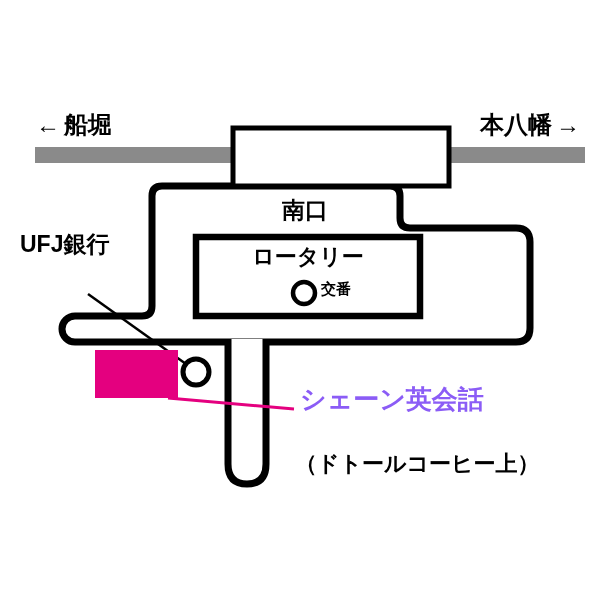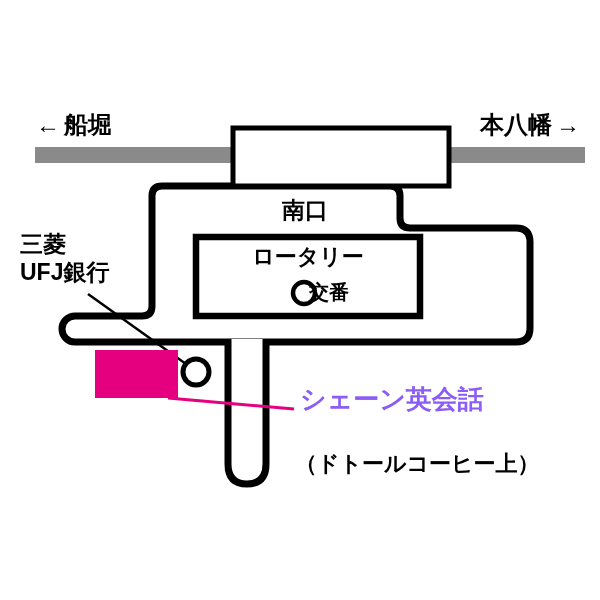--- a/index.html
+++ b/index.html
@@ -16,21 +16,21 @@
   .dir-west .arr { margin-right:4px; }
   .dir-east .arr { margin-left:4px; }
 
   .station-name {
     left:233px; top:128px; width:216px; height:58px;
     display:flex; align-items:center; justify-content:center;
     font-size:33px; letter-spacing:4px; text-indent:4px;
   }
   .south-exit { left:258px; top:197px; width:94px;  text-align:center; font-size:23px; }
   .rotary     { left:196px; top:244px; width:224px; text-align:center; font-size:22px; }
-  .koban      { left:309px; top:280px; font-size:20px; }
+  .koban      { left:321px; top:280px; font-size:15px; }
 
   .bank { left:20px; top:230px; font-size:23px; line-height:28px; }
   .bank span { display:block; }
 
   .school { left:300px; top:384px; font-size:26px; line-height:31px; color:#8b5cf6; }
   .school span { display:block; }
 
   .note { left:295px; top:451px; font-size:22px;font-family:Liberation Serif, serif; }
 </style>
 </head>
@@ -72,21 +72,20 @@
   </div>
 
 
   <div class="t rotary">ロータリー</div>
 
   <div class="t south-exit">南口</div>
 
   <div class="t koban">交番</div>
 
   <div class="t bank">
-    <span>三菱</span>
     <span>UFJ銀行</span>
   </div>
 
   <div class="t school">
     <span>シェーン英会話</span>
   </div>
 
   <div class="t note">（ドトールコーヒー上）</div>
 
 </div>

